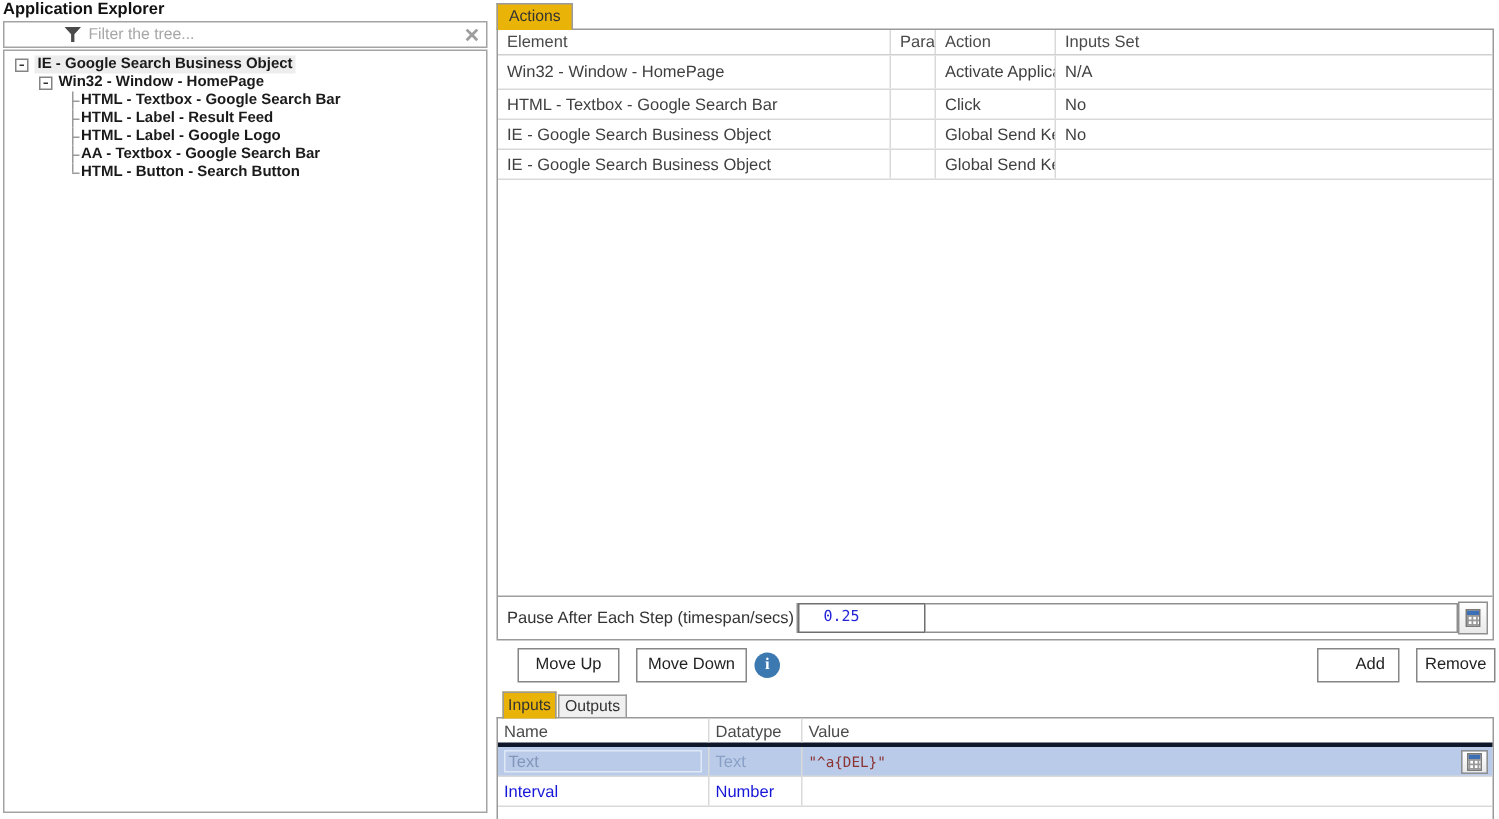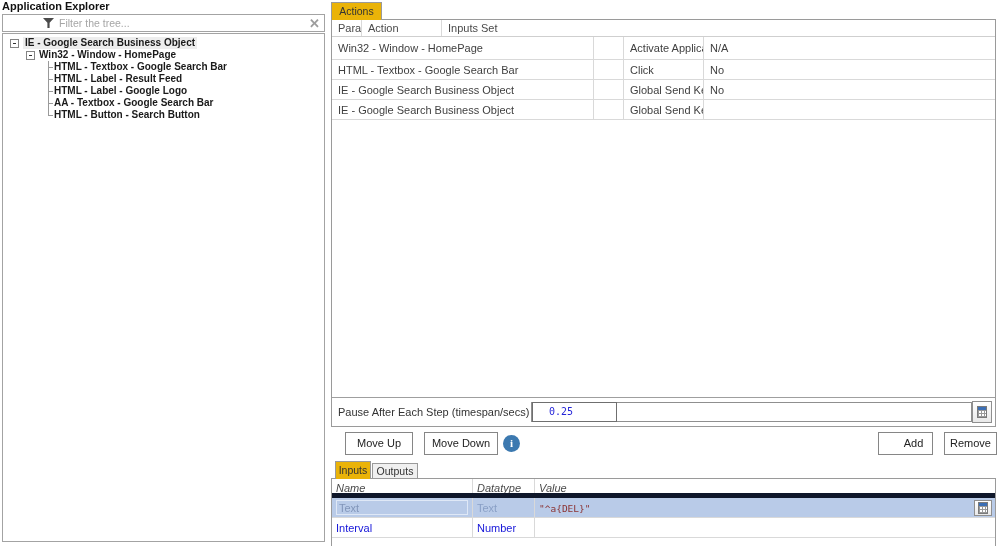--- a/index.html
+++ b/index.html
@@ -84,21 +84,21 @@
   #btn-add { left:878px; width:55px;padding-left:16px; }
   #btn-remove { left:944px; width:53px; }
   .info-circle { position:absolute; left:503px; top:435px; width:17px; height:17px; border-radius:50%;
                  background:#3c79b0; color:#fff; font-size:11px; font-weight:bold; text-align:center;
                  line-height:17px; font-family:"Liberation Serif",serif; }
 
   
   .container-b { position:absolute; left:331px; top:478px; width:665px; height:68px;
                  border:1px solid #9a9a9a; border-bottom:none; background:#fff; z-index:2; }
   .irow { display:flex; border-bottom:1px solid #d9d9d9; font-size:11px; color:#3f3f3f; }
-  .irow.hdr { height:19px; line-height:19px; color:#4a4a4a; border-bottom:5px solid #0f172a;font-style:italic; }
+  .irow.hdr { height:19px; line-height:19px; color:#4a4a4a; border-bottom:3px solid #0f172a; }
   .irow.data { height:20px; line-height:20px; }
   .irow.selrow { background:#b9cbe8; }
   .icell { padding-left:4px; overflow:hidden; white-space:nowrap; border-right:1px solid #d9d9d9; }
   .i-name { width:141px; } .i-type { width:62px; } .i-val { flex:1; border-right:none; position:relative; }
   .link { color:#1616d9; }
   .selrow .focus-box { display:inline-block; width:132px; height:15px; line-height:14px;
                        border:1px solid #dfe8f6; color:#8296ba; padding-left:2px; margin-top:2px; vertical-align:top; }
   .selrow .i-type { color:#8aa0c6; }
   .mono-val { font-family:"DejaVu Sans Mono",monospace; font-size:9.5px; color:#8b3232; }
   .calc-btn.in-row { right:3px; top:2px; width:18px; height:16px; position:absolute; }
@@ -138,20 +138,21 @@
   <div class="tree-row leaf last">
     <span class="lbl">HTML - Button - Search Button</span>
   </div>
 </div>
 
 <div id="tab-actions" class="tab sel">Actions</div>
 
 <div class="container-a">
   <div class="agrid">
     <div class="arow hdr h17">
+      <div class="acell c-el">Element</div>
       <div class="acell c-pa">Para...</div>
       <div class="acell c-ac">Action</div>
       <div class="acell c-is">Inputs Set</div>
     </div>
     <div class="arow h23">
       <div class="acell c-el">Win32 - Window - HomePage</div>
       <div class="acell c-pa"></div>
       <div class="acell c-ac">Activate Application</div>
       <div class="acell c-is">N/A</div>
     </div>

